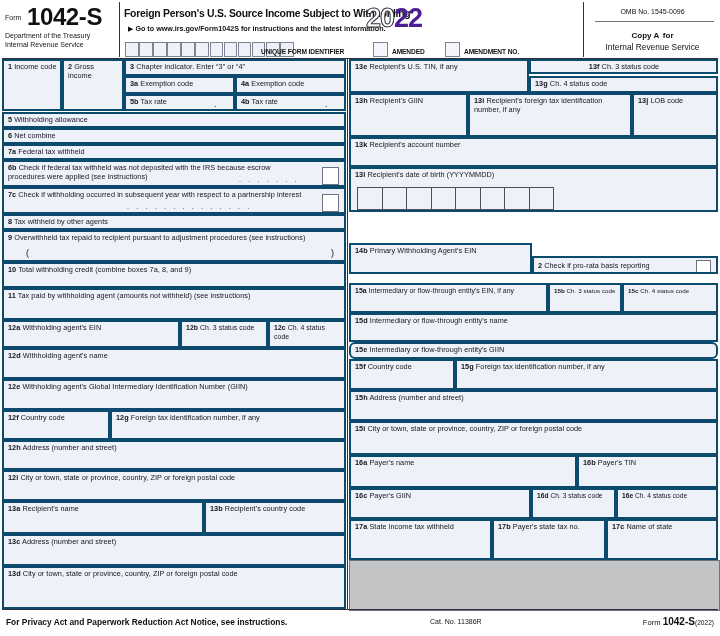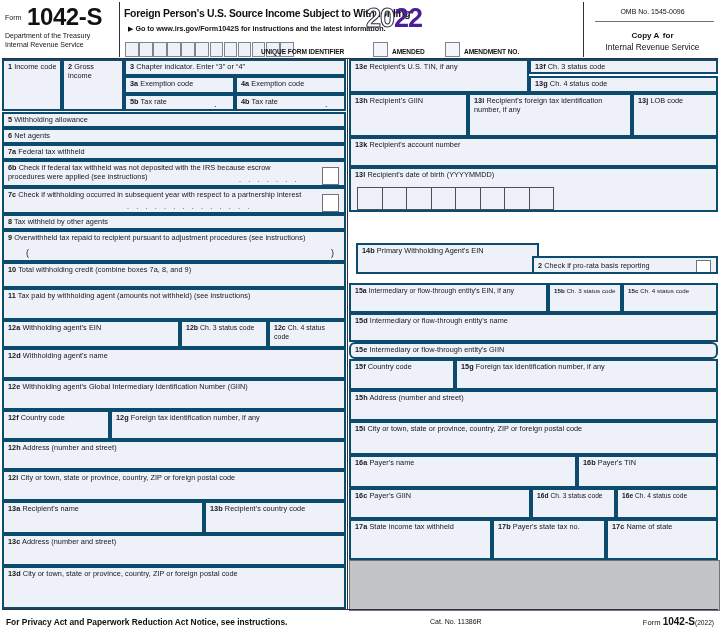--- a/index.html
+++ b/index.html
@@ -151,21 +151,21 @@
   <div class="cell" style="left:235px;top:94px;width:111px;height:17px;">
     <span class="lbl"><b class="num">4b</b> <span>Tax rate</span></span>
     <span class="lbl" style="left:88px;top:4px;font-size:9px;">.</span>
   </div>
 
   <div class="cell" style="left:2px;top:112px;width:344px;height:16px;">
     <span class="lbl"><b class="num">5</b> <span>Withholding allowance</span></span>
   </div>
 
   <div class="cell" style="left:2px;top:128px;width:344px;height:16px;">
-    <span class="lbl"><b class="num">6</b> <span>Net agents</span></span>
+    <span class="lbl"><b class="num">6</b> <span>Net combine</span></span>
   </div>
 
   <div class="cell" style="left:2px;top:144px;width:344px;height:16px;">
     <span class="lbl"><b class="num">7a</b> <span>Federal tax withheld</span></span>
   </div>
 
   <div class="cell" style="left:2px;top:160px;width:344px;height:27px;">
     <span class="lbl" style="right:40px;"><b class="num">6b</b> <span>Check if federal tax withheld was not deposited with the IRS because escrow procedures were applied (see instructions)</span></span>
     <span class="dots" style="left:235px;top:13px;">. . . . . . .</span>
     <div style="position:absolute;right:5px;top:5px;width:15px;height:16px;border:1px solid #6e7280;background:#fff;"></div>
@@ -241,21 +241,21 @@
 
   <div class="cell" style="left:2px;top:566px;width:344px;height:43px;">
     <span class="lbl"><b class="num">13d</b> <span>City or town, state or province, country, ZIP or foreign postal code</span></span>
   </div>
 
   <div class="vrule" style="left:347px;top:59px;height:550px;"></div>
 
   <div class="cell" style="left:349px;top:59px;width:180px;height:34px;">
     <span class="lbl"><b class="num">13e</b> <span>Recipient's U.S. TIN, if any</span></span>
   </div>
-  <div class="cell" style="left:529px;top:59px;width:189px;height:15px;">
+  <div class="cell" style="left:529px;top:59px;width:189px;height:15px;text-align:center;">
     <span class="lbl"><b class="num">13f</b> <span>Ch. 3 status code</span></span>
   </div>
   <div class="cell" style="left:529px;top:76px;width:189px;height:17px;">
     <span class="lbl"><b class="num">13g</b> <span>Ch. 4 status code</span></span>
   </div>
 
   <div class="cell" style="left:349px;top:93px;width:119px;height:44px;">
     <span class="lbl"><b class="num">13h</b> <span>Recipient's GIIN</span></span>
   </div>
   <div class="cell" style="left:468px;top:93px;width:164px;height:44px;">
@@ -277,21 +277,21 @@
       <i></i>
       <i></i>
       <i></i>
       <i></i>
       <i></i>
       <i></i>
       <i></i>
   </div>
 
 
-  <div class="cell" style="left:349px;top:243px;width:183px;height:31px;margin-left:7px;">
+  <div class="cell" style="left:349px;top:243px;width:183px;height:31px;">
     <span class="lbl"><b class="num">14b</b> <span>Primary Withholding Agent's EIN</span></span>
   </div>
   <div class="cell" style="left:532px;top:256px;width:186px;height:18px;">
     <span class="lbl" style="top:4px;right:22px;"><b class="num">2</b> <span>Check if pro-rata basis reporting</span></span>
     <div style="position:absolute;right:5px;top:2px;width:13px;height:13px;border:1px solid #6e7280;background:#fff;"></div>
   </div>
 
   <div class="cell" style="left:349px;top:283px;width:199px;height:30px;">
     <span class="lbl" style="font-size:6.9px;"><b class="num">15a</b> <span>Intermediary or flow-through entity's EIN, if any</span></span>
   </div>

